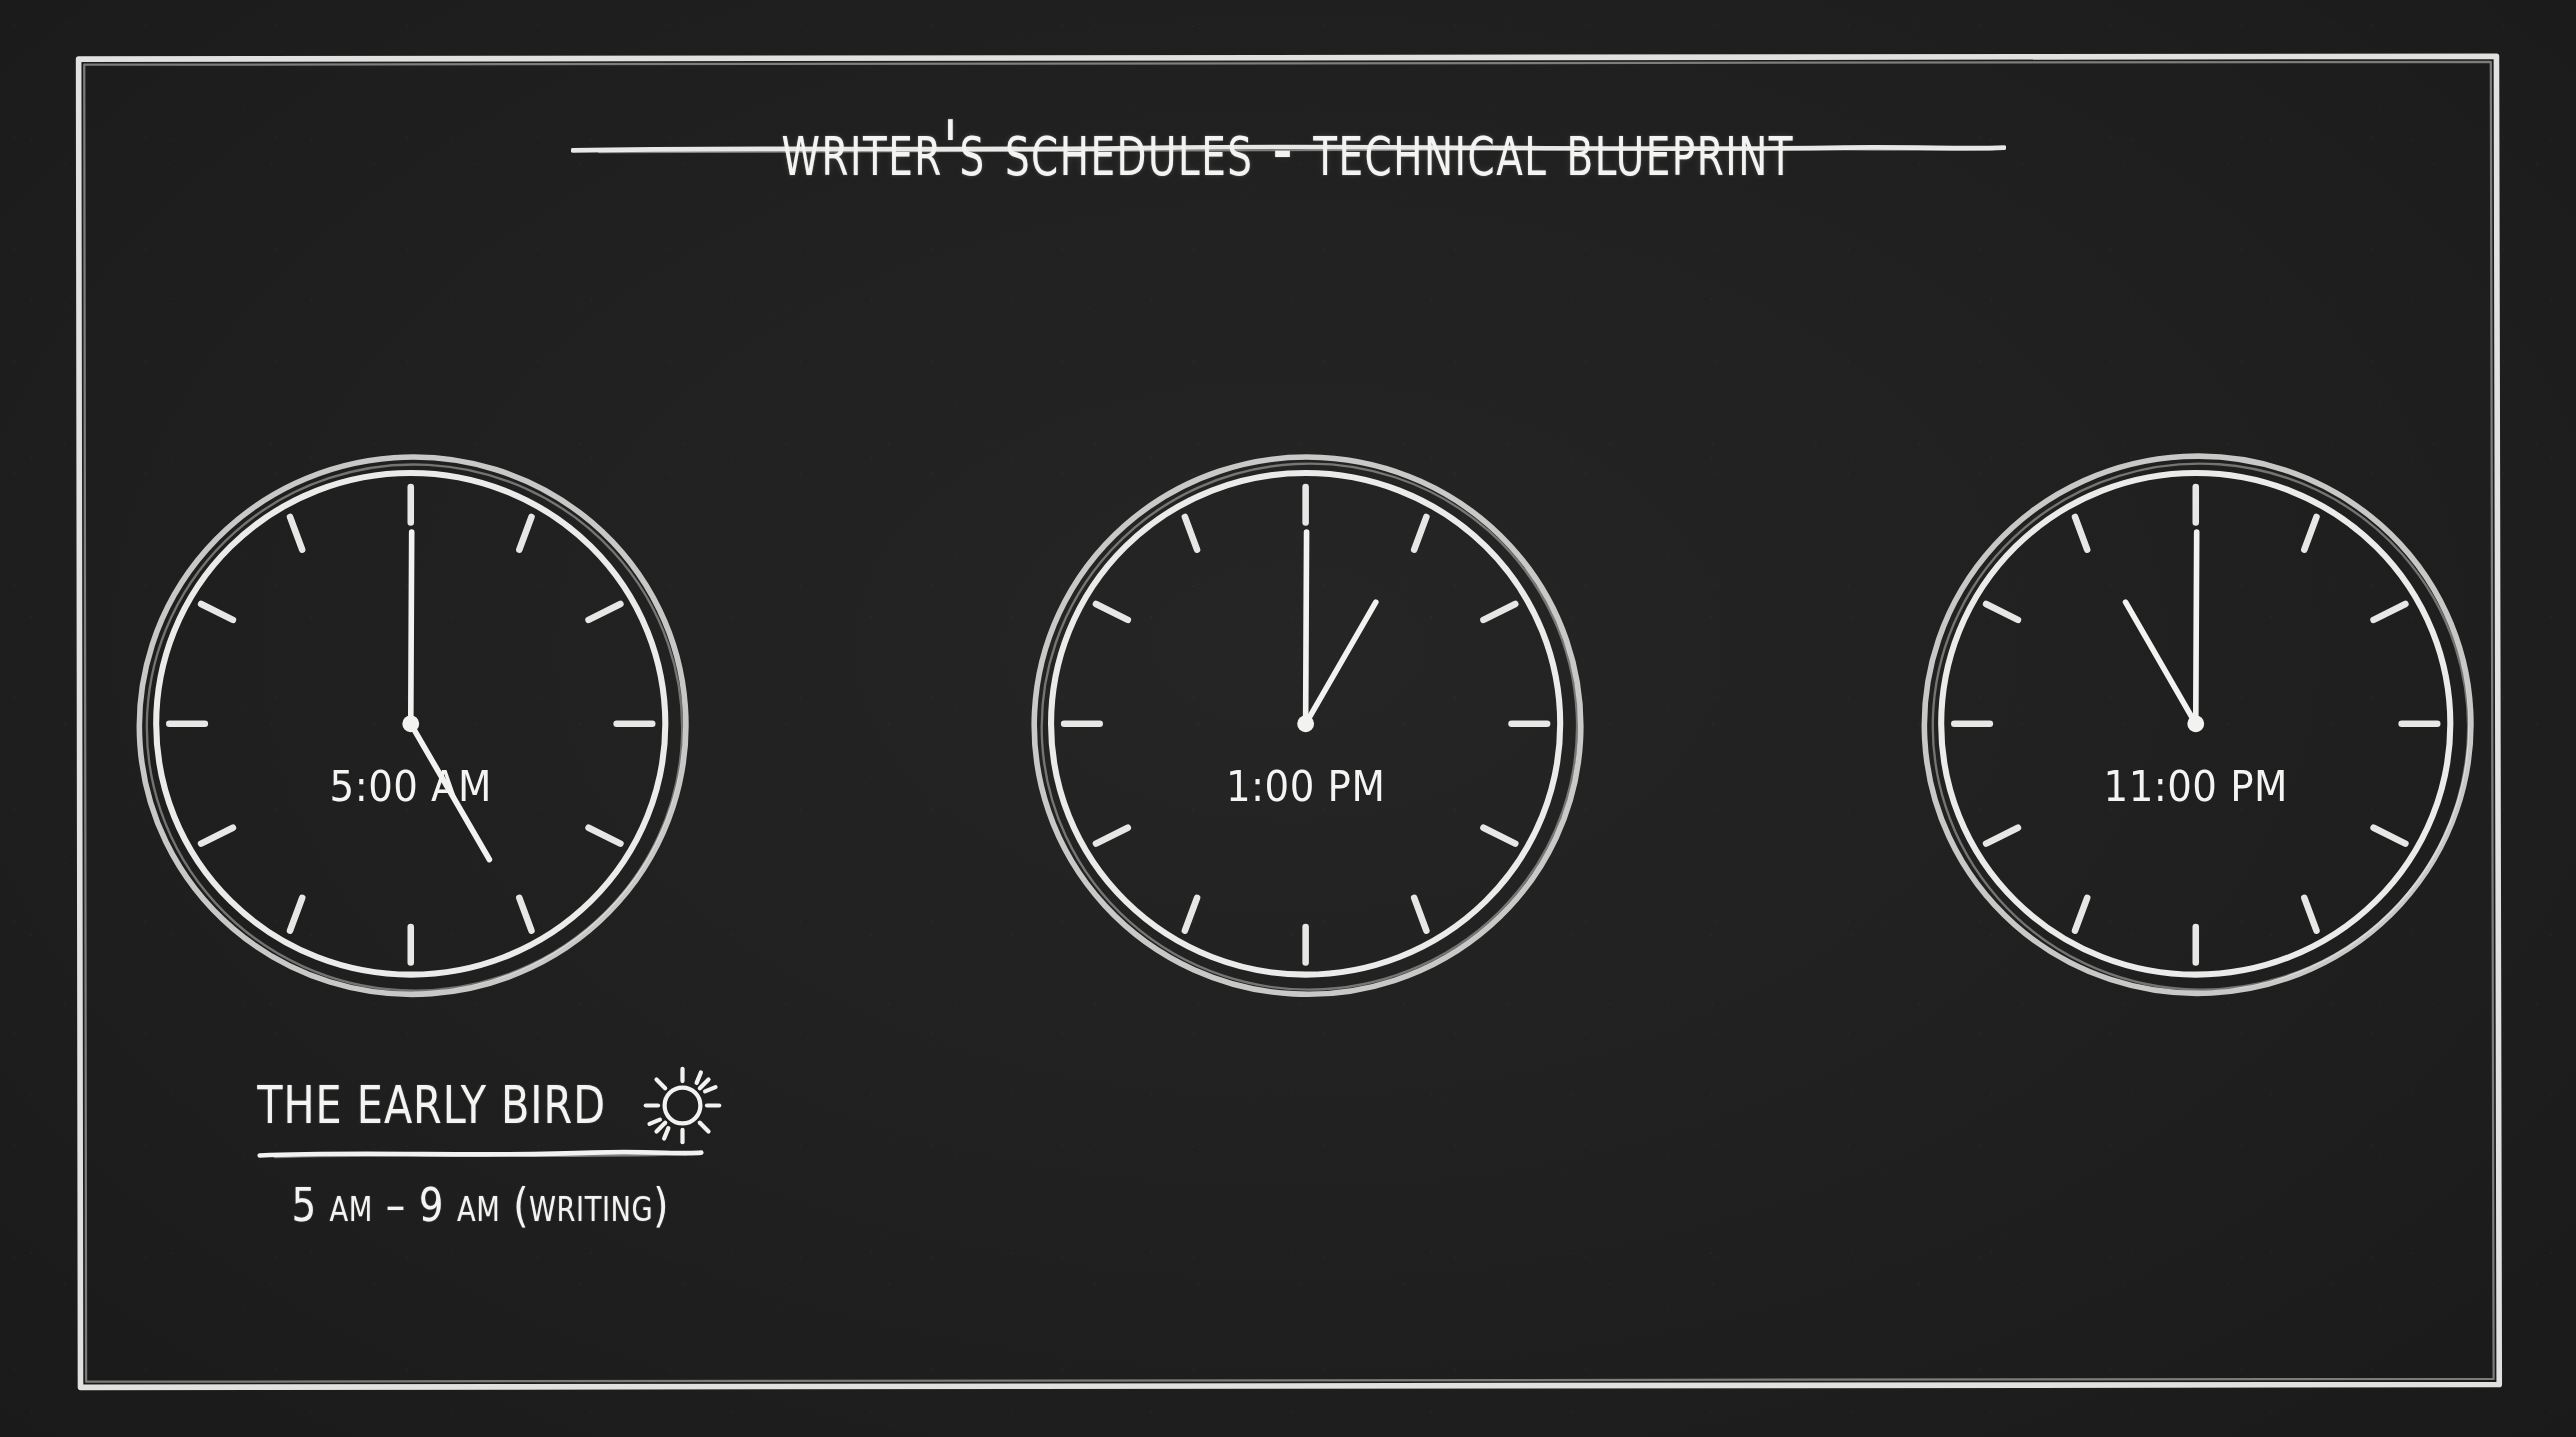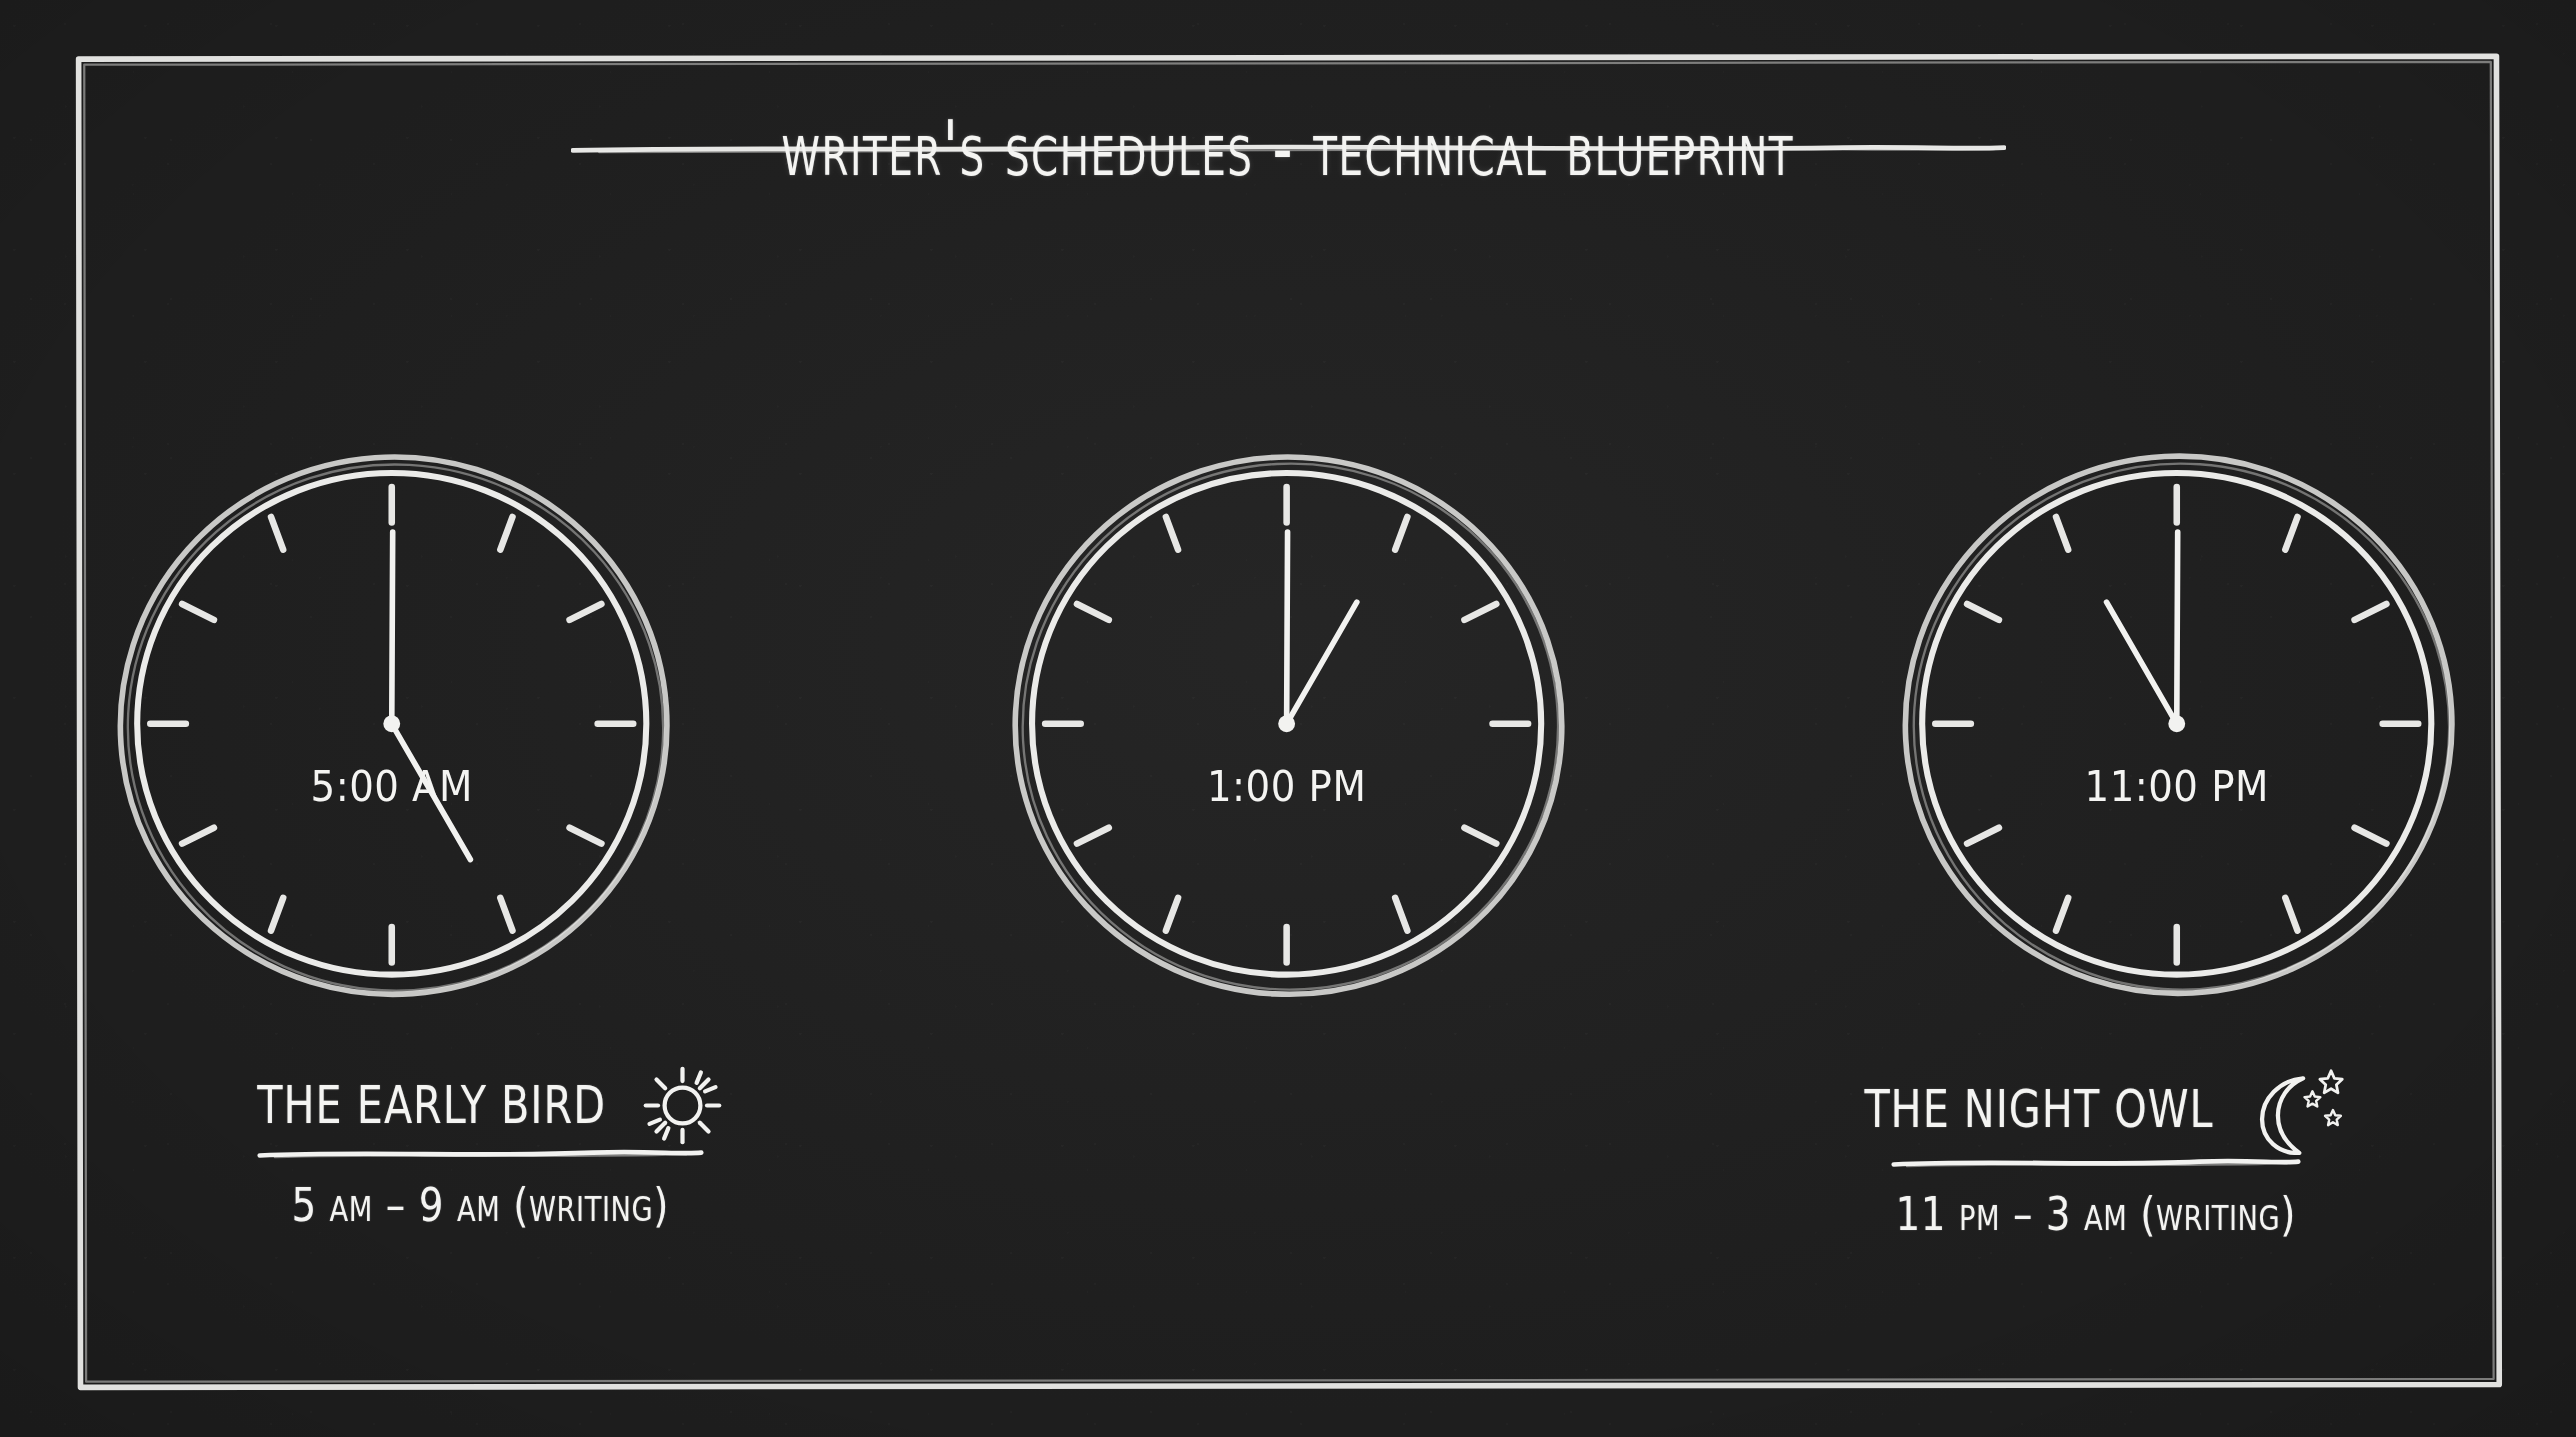--- a/index.html
+++ b/index.html
@@ -89,21 +89,21 @@
     width: 2422px;
     height: 655px;
     display: flex;
     justify-content: space-between;
     z-index: 4;
   }
   .clock-cell {
     width: 637px;
     position: relative;
     display: flex;
-    justify-content: center;
+    justify-content: flex-end;
   }
   .clock-svg { width: 599px; height: 618px; display: block; }
 
   
   .label-row {
     position: absolute;
     left: 77px;
     top: 1065px;
     width: 2422px;
     height: 225px;
@@ -289,34 +289,16 @@
         </svg>
       </div>
       <svg class="name-underline" width="449" height="11.2" viewBox="0 0 480 12" preserveAspectRatio="none">
         <path class="chalk" stroke-width="5" d="M4 8 C 120 3, 240 10, 360 5 C 420 3, 455 7, 476 5"></path>
         <path class="chalk" stroke-width="2" opacity="0.45" d="M20 10 C 150 6, 300 11, 460 7"></path>
       </svg>
       <div class="hours-text">5 AM – 9 AM (WRITING)</div>
     </div>
 
 
-    <div class="label-cell">
-      <div class="name-line">
-        <span class="persona-name">THE NIGHT OWL</span>
-        <svg class="persona-icon" width="97" height="90" viewBox="0 0 104 96">
-
-          <path class="chalk" stroke-width="4.6" d="M58 14 C 33 16, 14 36, 14 58 C 14 80, 32 95, 54 94 C 40 84, 31 70, 31 54 C 31 36, 42 21, 58 14 Z"></path>
-
-          <path class="chalk" stroke-width="3" d="M88 6 L91.6 14.2 L100 15 L93.7 21 L95.4 29.6 L88 25.2 L80.6 29.6 L82.3 21 L76 15 L84.4 14.2 Z"></path>
-          <path class="chalk" stroke-width="2.6" d="M68 28 L70.5 33.6 L76.5 34.2 L72 38.3 L73.2 44.2 L68 41.2 L62.8 44.2 L64 38.3 L59.5 34.2 L65.5 33.6 Z"></path>
-          <path class="chalk" stroke-width="2.6" d="M90 48 L92.5 53.6 L98.5 54.2 L94 58.3 L95.2 64.2 L90 61.2 L84.8 64.2 L86 58.3 L81.5 54.2 L87.5 53.6 Z"></path>
-        </svg>
-      </div>
-      <svg class="name-underline" width="412" height="11.2" viewBox="0 0 440 12" preserveAspectRatio="none">
-        <path class="chalk" stroke-width="5" d="M4 8 C 110 3, 220 10, 330 5 C 385 3, 418 7, 436 5"></path>
-        <path class="chalk" stroke-width="2" opacity="0.45" d="M18 10 C 140 6, 280 11, 424 7"></path>
-      </svg>
-      <div class="hours-text">11 PM – 3 AM (WRITING)</div>
-    </div>
   </div>
 
 </div>
 
 
 </body></html>

